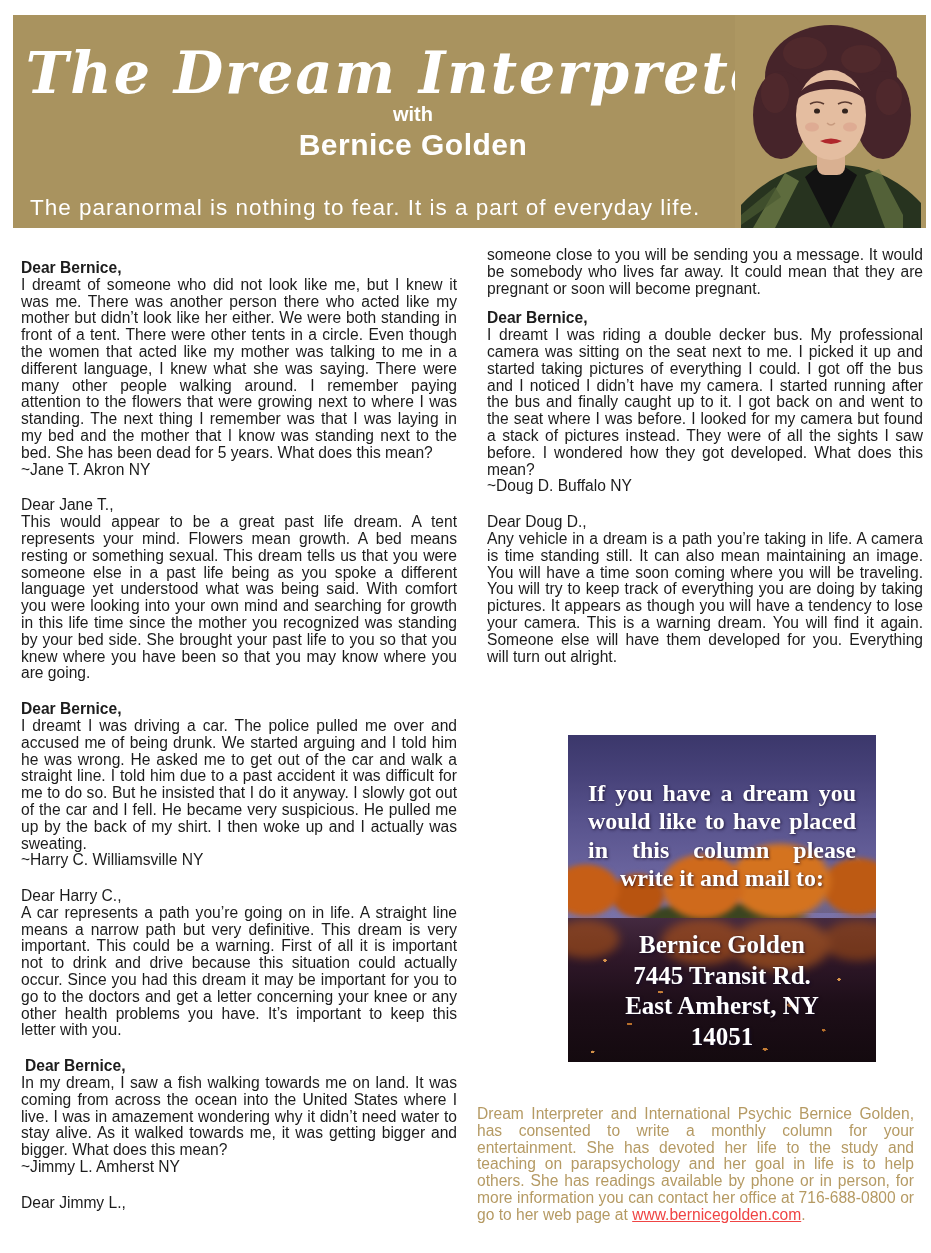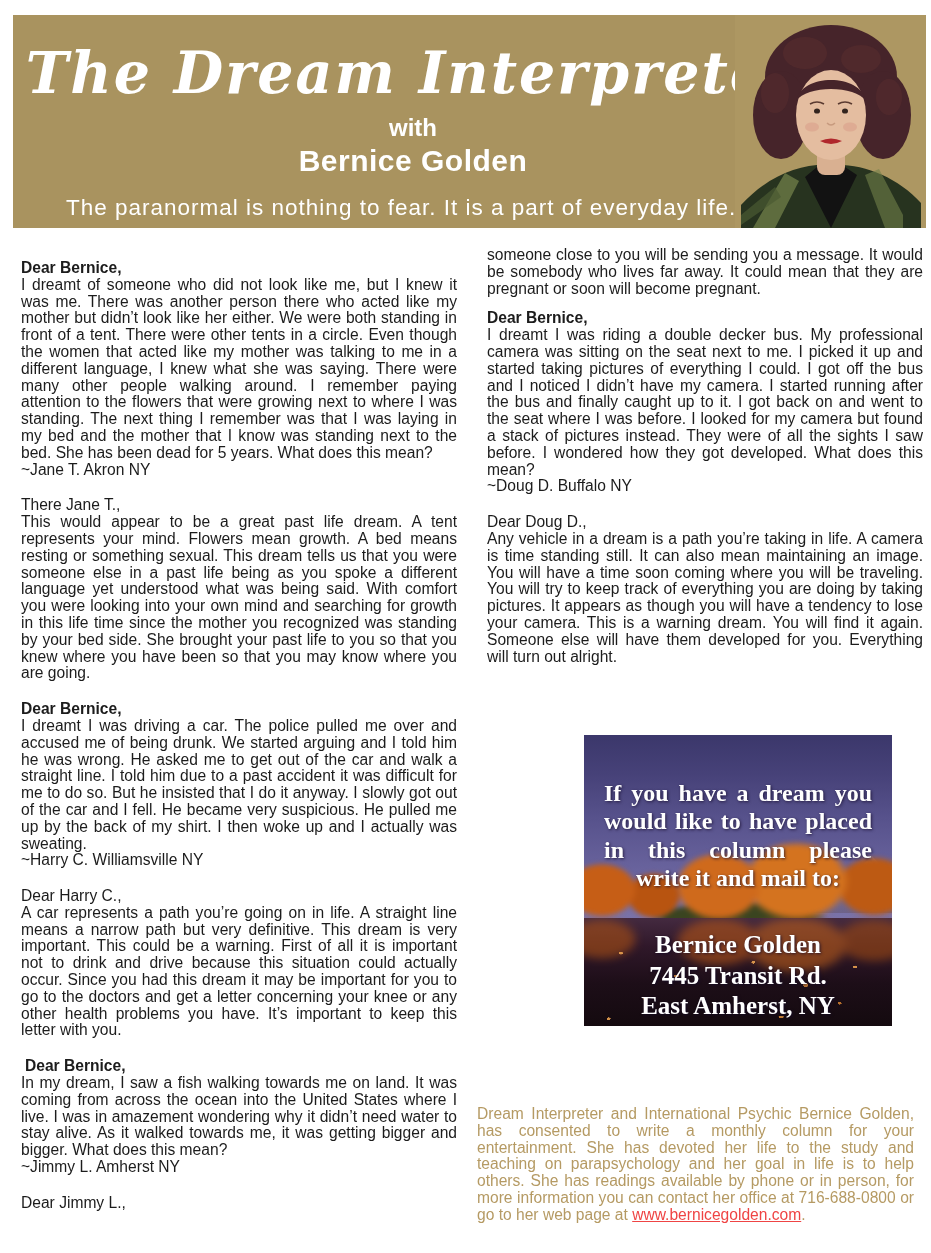--- a/index.html
+++ b/index.html
@@ -10,44 +10,44 @@
   }
 
   
   .banner { position:absolute; left:13px; top:15px; width:913px; height:213px; background:#a9935f; }
   .title-block { position:absolute; left:0; top:28px; width:800px; text-align:center; }
   .script-title {
     margin:0; color:#ffffff; font-family:"DejaVu Serif", serif;
     font-style:italic; font-weight:bold; font-size:57px; line-height:1.05; letter-spacing:2px;
     white-space:nowrap;
   }
-  .with-label { margin-top:12px; color:#fff; font-weight:bold; font-size:24px; line-height:1.1; }
+  .with-label { margin-top:0; color:#fff; font-weight:bold; font-size:20px; line-height:1.1; }
   .author-name { margin-top:3px; color:#fff; font-weight:bold; font-size:30px; line-height:1.1; letter-spacing:0.5px; }
-  .tagline { position:absolute; left:17px; bottom:7px; color:#fff; font-size:22.5px; letter-spacing:1px; white-space:nowrap;margin-left:36px; }
+  .tagline { position:absolute; left:17px; bottom:7px; color:#fff; font-size:22.5px; letter-spacing:1px; white-space:nowrap; }
   .photo { position:absolute; right:0; top:0; width:191px; height:213px; }
   .photo svg { display:block; width:100%; height:100%; }
 
   
   .col {
     position:absolute; top:247px; width:436px;
     font-size:15.6px; line-height:16.8px; text-align:justify;
   }
   .col-left { left:21px; }
   .col-right { left:487px; }
   .col p { margin:0; }
   .block { margin-bottom:19px;margin-top:13px; }
   .head-bold { font-weight:bold; }
   .indent-sm { padding-left:4px; }
   .sig { text-align:left; padding-right:4px; }
   .gap-after { margin-bottom:16.8px; }
   .force-justify { text-align-last:justify; }
   .cont-para { margin-bottom:19px; }
 
   
-  .ad { position:absolute; left:584px; top:735px; width:308px; height:291px; overflow:hidden; background:#3b82f6; }
+  .ad { position:absolute; left:568px; top:735px; width:308px; height:327px; overflow:hidden; background:#3b82f6; }
   .ad-sky { position:absolute; left:0; top:0; right:0; height:185px;
     background:linear-gradient(180deg,#3b376b 0%, #474279 22%, #57528c 45%, #6c66a0 78%, #7b74aa 100%); }
   .ad-mountain { position:absolute; right:-10px; top:118px; width:120px; height:60px;
     background:linear-gradient(180deg,#8a82a8,#6a5f82); clip-path:polygon(0 100%,35% 20%,55% 45%,75% 5%,100% 60%,100% 100%); opacity:.8; }
   .ad-trees { position:absolute; left:-8px; right:-8px; top:98px; height:92px; filter:blur(2px);
     background:
       radial-gradient(ellipse 52px 40px at 8% 62%, #c65e16 0 58%, rgba(198,94,22,0) 70%),
       radial-gradient(ellipse 40px 34px at 24% 68%, #b85410 0 58%, rgba(184,84,16,0) 70%),
       radial-gradient(ellipse 64px 50px at 44% 58%, #cf6a1c 0 58%, rgba(207,106,28,0) 70%),
       radial-gradient(ellipse 78px 58px at 68% 52%, #d4731f 0 58%, rgba(212,115,31,0) 70%),
@@ -147,21 +147,21 @@
     </div>
   </header>
 
   <section class="col col-left">
     <div class="block">
       <p class="head-bold">Dear Bernice,</p>
       <p>I dreamt of someone who did not look like me, but I knew it was me. There was another person there who acted like my mother but didn’t look like her either. We were both standing in front of a tent. There were other tents in a circle. Even though the women that acted like my mother was talking to me in a different language, I knew what she was saying. There were many other people walking around. I remember paying attention to the flowers that were growing next to where I was standing. The next thing I remember was that I was laying in my bed and the mother that I know was standing next to the bed. She has been dead for 5 years. What does this mean?</p>
       <p class="sig">~Jane T. Akron NY</p>
     </div>
     <div class="block">
-      <p>There Jane T.,</p>
+      <p>Dear Jane T.,</p>
       <p>This would appear to be a great past life dream. A tent represents your mind. Flowers mean growth. A bed means resting or something sexual. This dream tells us that you were someone else in a past life being as you spoke a different language yet understood what was being said. With comfort you were looking into your own mind and searching for growth in this life time since the mother you recognized was standing by your bed side. She brought your past life to you so that you knew where you have been so that you may know where you are going.</p>
     </div>
     <div class="block">
       <p class="head-bold">Dear Bernice,</p>
       <p>I dreamt I was driving a car. The police pulled me over and accused me of being drunk. We started arguing and I told him he was wrong. He asked me to get out of the car and walk a straight line. I told him due to a past accident it was difficult for me to do so. But he insisted that I do it anyway. I slowly got out of the car and I fell. He became very suspicious. He pulled me up by the back of my shirt. I then woke up and I actually was sweating.</p>
       <p class="sig">~Harry C. Williamsville NY</p>
     </div>
     <div class="block">
       <p>Dear Harry C.,</p>
       <p>A car represents a path you’re going on in life. A straight line means a narrow path but very definitive. This dream is very important. This could be a warning. First of all it is important not to drink and drive because this situation could actually occur. Since you had this dream it may be important for you to go to the doctors and get a letter concerning your knee or any other health problems you have. It’s important to keep this letter with you.</p>

